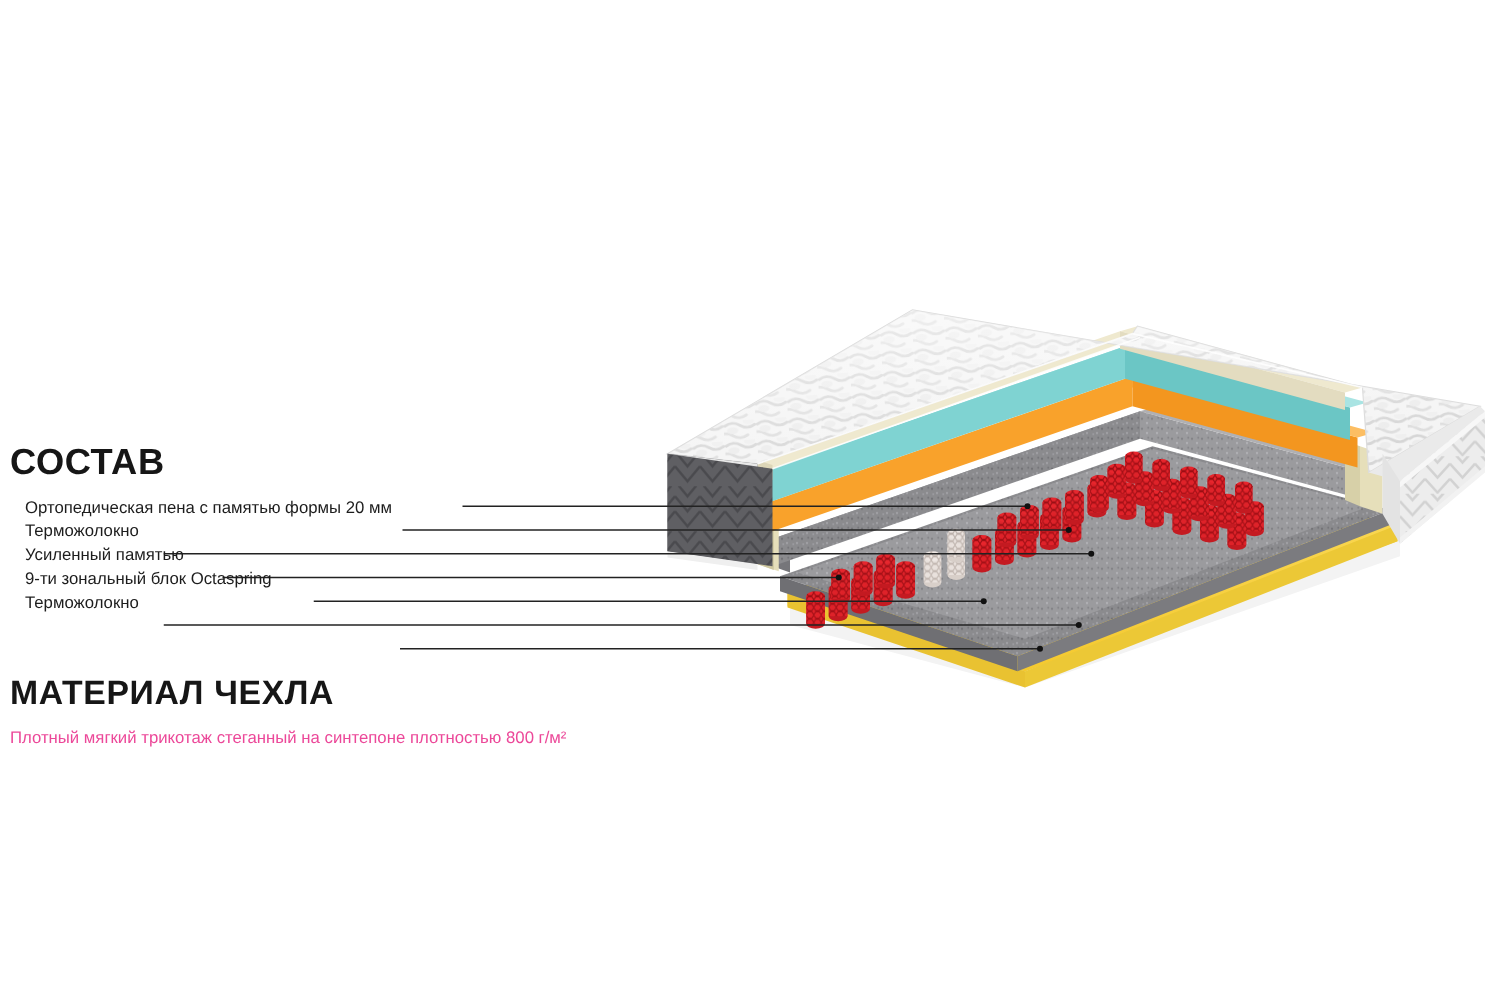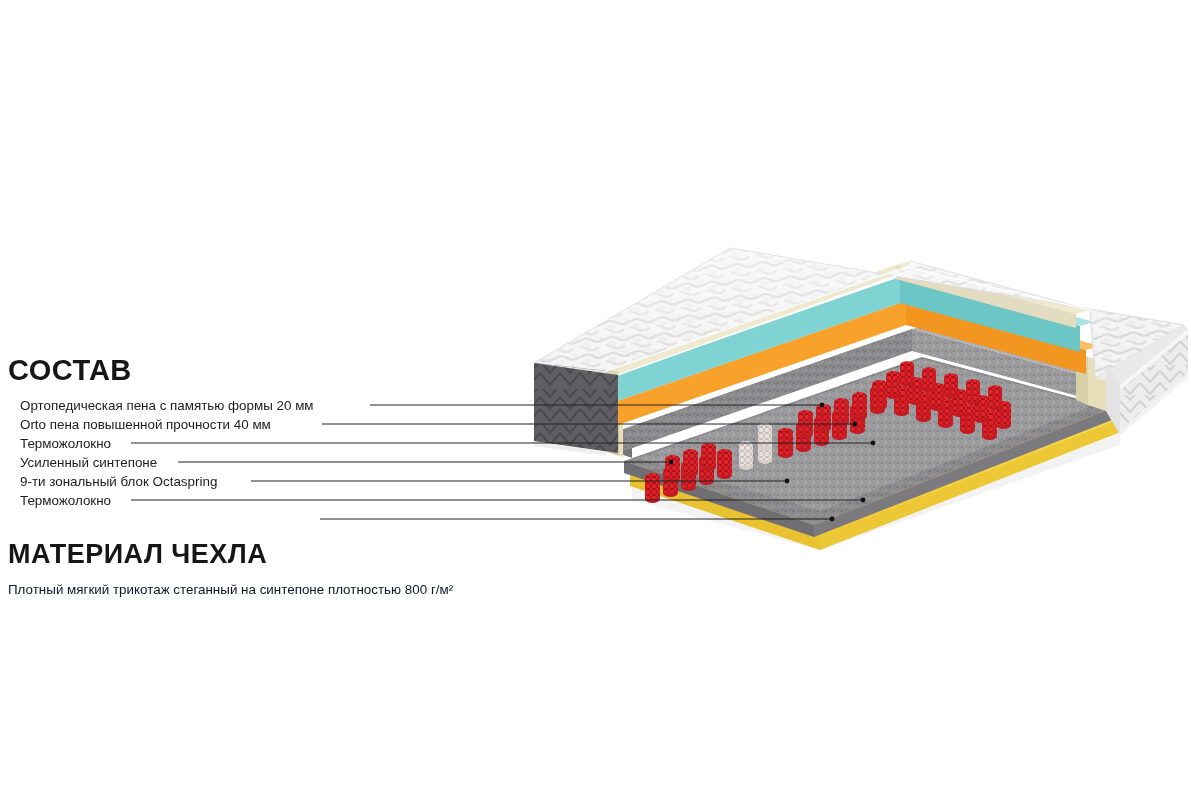--- a/index.html
+++ b/index.html
@@ -33,21 +33,21 @@
   }
   .spec-label{
     font-size:13.4px;
     color:#1d1d1d;
     display:inline-block;
     vertical-align:top;
   }
 
   #cover-text{
     position:absolute;left:8px;top:582px;
-    font-size:13.4px;color:#0f172a;white-space:nowrap;
+    font-size:13.4px;color:#ec4899;white-space:nowrap;
   }
 
   
   #leaders{position:absolute;left:0;top:0;width:1191px;height:794px;pointer-events:none;}
 
   
   #mattress{position:absolute;left:520px;top:245px;width:671px;height:310px;}
 </style>
 </head>
 <body>
@@ -450,27 +450,24 @@
     </g>
   </svg>
 
   <div class="heading" id="h-sostav">СОСТАВ</div>
 
   <div class="spec-list">
     <div class="spec-row">
       <span class="spec-label">Ортопедическая пена с памятью формы 20 мм</span>
     </div>
     <div class="spec-row">
-      <span class="spec-label">Orto пена повышенной прочности 40 мм</span>
-    </div>
-    <div class="spec-row">
       <span class="spec-label">Терможолокно</span>
     </div>
     <div class="spec-row">
-      <span class="spec-label">Усиленный синтепоне</span>
+      <span class="spec-label">Усиленный памятью</span>
     </div>
     <div class="spec-row">
       <span class="spec-label">9-ти зональный блок Octaspring</span>
     </div>
     <div class="spec-row">
       <span class="spec-label">Терможолокно</span>
     </div>
   </div>
 
   <div class="heading" id="h-material">МАТЕРИАЛ ЧЕХЛА</div>

